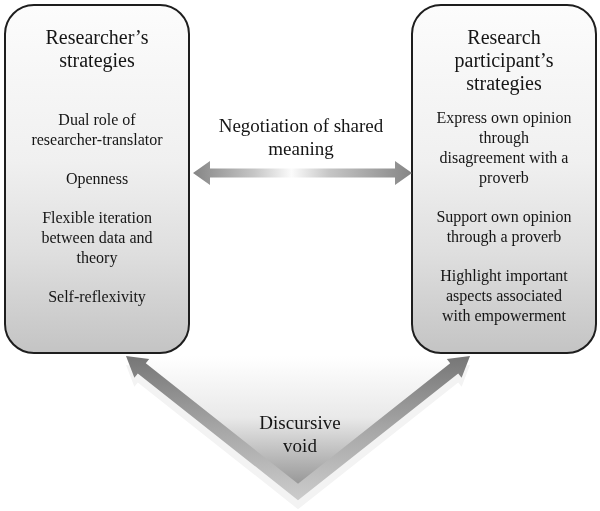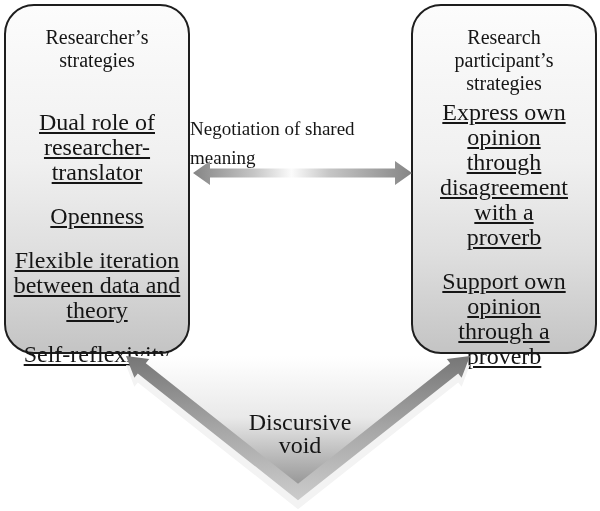--- a/index.html
+++ b/index.html
@@ -33,72 +33,73 @@
     text-align: center;
     padding: 20px 6px 0 6px;
   }
   .box.left  { left: 4px; }
   .box.right { left: 411px; }
   .box-title {
     font-size: 20px;
     line-height: 23px;
   }
   .box.left  .box-title { margin-bottom: 38px; }
-  .box.right .box-title { margin-bottom: 5px; }
+  .box.right .box-title { margin-bottom: 13px; }
   .box-item {
-    font-size: 24px;
-    line-height: 25px;
+    font-size: 16px;
+    line-height: 20px;
     margin-bottom: 19px;
-    text-decoration: underline;
   }
   .h-arrow-label {
     position: absolute;
     left: 190px;
     top: 114px;
     width: 222px;
+    text-align: center;
     font-size: 19px;
-    line-height: 29px;
+    line-height: 23px;
   }
   .h-arrow {
     position: absolute;
     left: 190px;
     top: 153px;
   }
   .v-arrow {
     position: absolute;
     left: 0;
     top: 350px;
   }
   .v-arrow-label {
     position: absolute;
     left: 200px;
     top: 411px;
     width: 200px;
     text-align: center;
-    font-size: 24px;
+    font-size: 19px;
     line-height: 23px;
   }
 </style>
 </head>
 <body>
 
 <div class="canvas">
 
   <div class="box left">
     <div class="box-title">Researcher’s<br>strategies</div>
     <div class="box-item">Dual role of<br>researcher-translator</div>
     <div class="box-item">Openness</div>
     <div class="box-item">Flexible iteration<br>between data and<br>theory</div>
     <div class="box-item">Self-reflexivity</div>
   </div>
 
   <div class="box right">
     <div class="box-title">Research<br>participant’s<br>strategies</div>
     <div class="box-item">Express own opinion<br>through<br>disagreement with a<br>proverb</div>
     <div class="box-item">Support own opinion<br>through a proverb</div>
+    <div class="box-item">Highlight important<br>aspects associated<br>with empowerment</div>
   </div>
 
   <div class="h-arrow-label">Negotiation of shared<br>meaning</div>
 
   <svg class="h-arrow" width="224" height="40" viewBox="0 0 224 40">
     <defs>
       <linearGradient id="hgrad" x1="0%" y1="0%" x2="100%" y2="0%">
         <stop offset="0%" stop-color="#858585"></stop>
         <stop offset="28%" stop-color="#c6c6c6"></stop>
         <stop offset="45%" stop-color="#fbfbfb"></stop>

